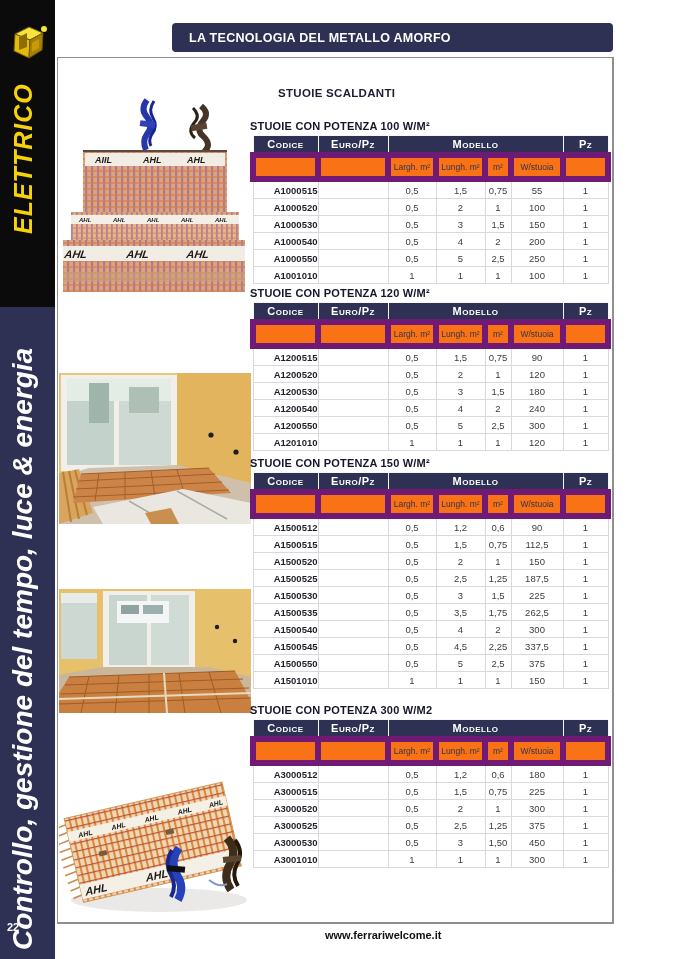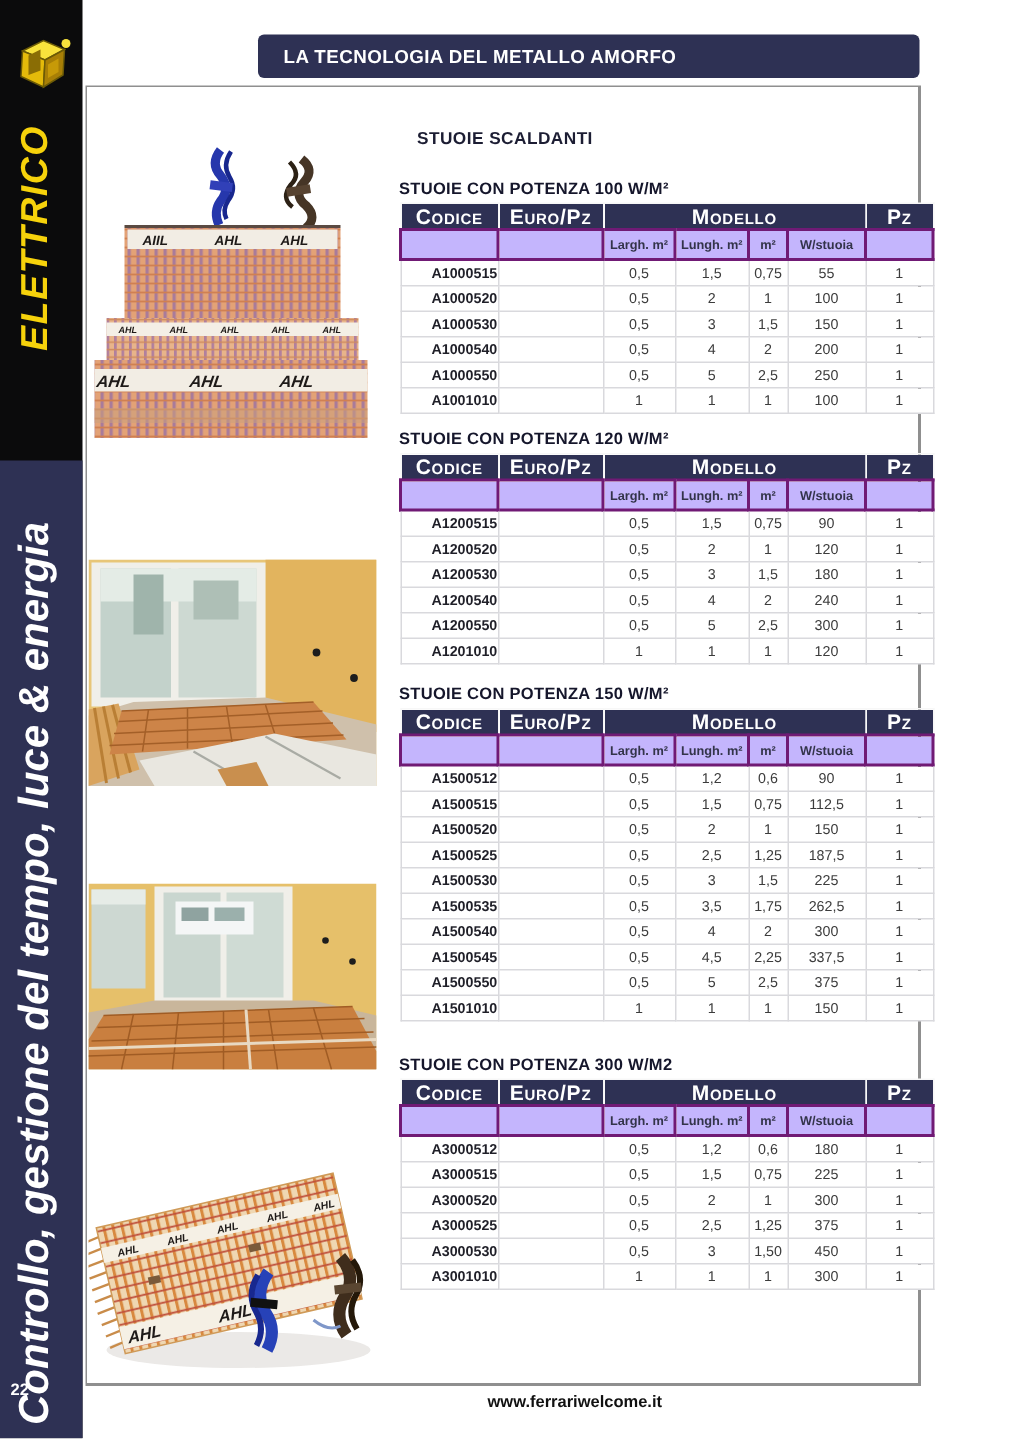--- a/index.html
+++ b/index.html
@@ -29,29 +29,29 @@
 
   
   .photo{position:absolute;}
   .p1{left:3px;top:36px;}
   .p2{left:1px;top:315px;}
   .p3{left:1px;top:531px;}
   .p4{left:1px;top:704px;}
   .ahl{font-family:"Liberation Sans",sans-serif;font-style:italic;font-weight:700;fill:#1e1a18;}
 
   
-  .tblock{position:absolute;left:208px;width:304px;}
+  .tblock{position:absolute;left:192px;width:304px;}
   .t0{top:62px}.t1{top:229px}.t2{top:399px}.t3{top:646px}
   .table-title{font-weight:700;font-size:11px;color:#15162b;letter-spacing:.2px;margin-bottom:3px;}
   table.ptable{border-collapse:collapse;table-layout:fixed;width:355px;}
   .ptable th,.ptable td{padding:0;text-align:center;overflow:hidden;}
-  .ptable tr.hrow th{background:#2e3154;color:#fff;font-size:14px;font-weight:700;
+  .ptable tr.hrow th{background:#2e3154;color:#fff;font-size:11px;font-weight:700;
         font-variant:small-caps;letter-spacing:.5px;height:16px;border:1px solid #f7f7f7;}
-  .ptable tr.srow th{background:#c4b5fd;color:#33344a;font-size:8.5px;font-weight:700;
-        height:18px;border:2px solid #701a75;}
+  .ptable tr.srow th{background:#f97316;color:#33344a;font-size:8.5px;font-weight:400;
+        height:18px;border:6px solid #701a75;}
   .ptable tbody td{font-size:9.5px;color:#3c3c3c;height:16px;border:1px solid #d9d9dd;background:#fff;}
   .ptable tbody td.code{font-weight:700;color:#1f1f28;text-align:right;}
 
   
   .footer-url{position:absolute;left:325px;top:929px;font-weight:700;font-size:11px;color:#111;}
 </style>
 </head>
 <body>
 
 <div class="page">

